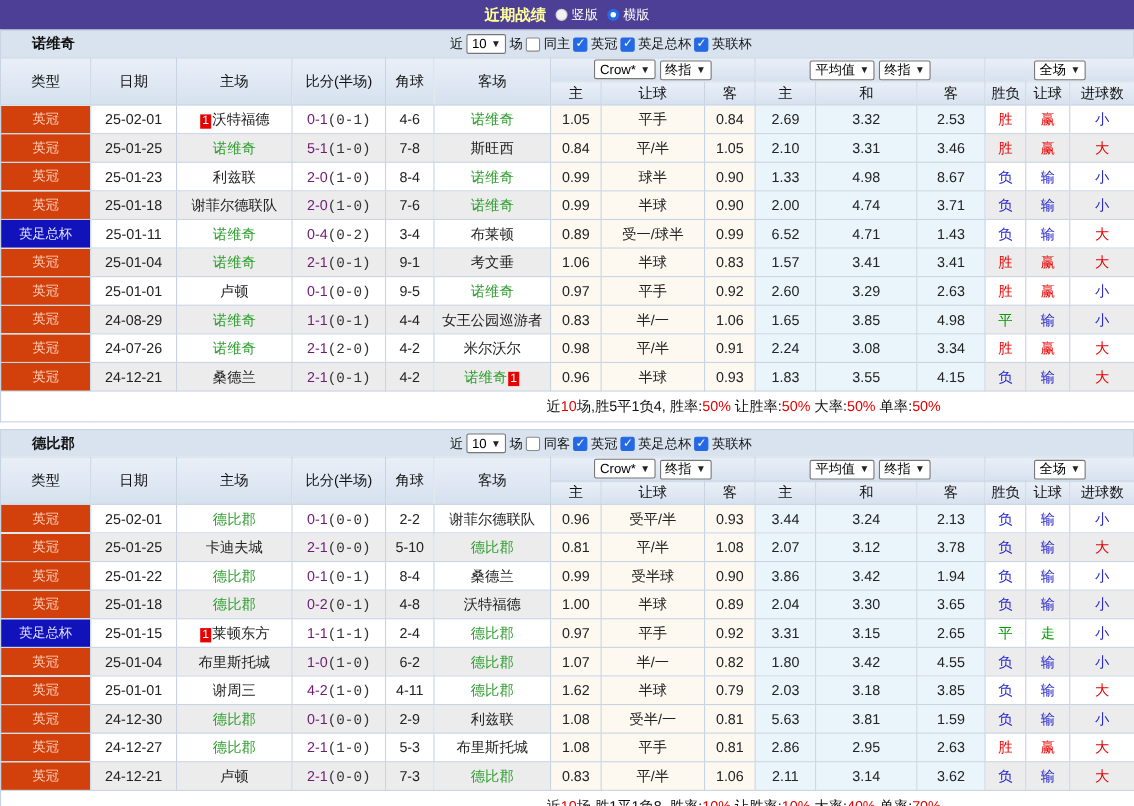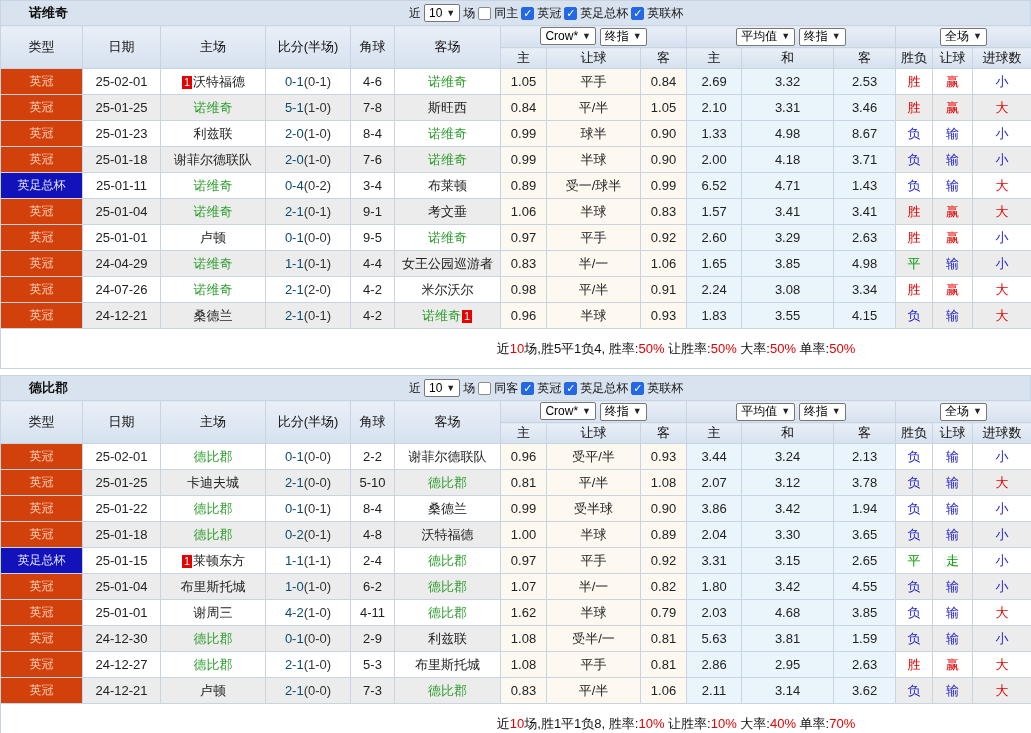--- a/index.html
+++ b/index.html
@@ -36,38 +36,49 @@
   tbody td { height:26px; font-size:13px; color:#222; background:#fff; }
   tbody tr.alt td { background:#ececec; }
 
   td.lg { font-size:12px; }
   td.lg.red  { background:#d2410c !important; color:#ffd2bd; }
   td.lg.blue { background:#1212bb !important; color:#e4e4ff; }
 
   td.team.green { color:#2f9e2f; }
   .b1 { display:inline-block; background:#e60000; color:#fff; font-size:11px; line-height:13px; padding:0 2px; margin:0 1px; }
 
-  .red { color:#0c4a6e; }
-  .half { color:#333; }
+  .red { color:#701a75; }
+  .half { color:#333;font-family:Liberation Mono, monospace; }
 
   td.odds { background:#fdf8f0 !important;text-align:center; }
   td.avg  { background:#eaf5fb !important; }
 
   td.r-red { color:#e60000; } td.r-blue { color:#2424cc; } td.r-green { color:#009900; }
 
-  td.summary { height:40px; font-size:13px; color:#111; text-align:center; padding-left:320px; background:#fff; }
+  td.summary { height:28px; font-size:13px; color:#111; text-align:center; padding-left:320px; background:#fff; }
   td.summary .red { color:#e60000; }
 
   .gap { height:6px; }
 </style>
 </head>
 <body>
 
 <div id="app">
 
+  <div class="topbar">
+    <span class="title">近期战绩</span>
+    <span class="radio-wrap">
+      <span class="radio off"></span>
+      <span>竖版</span>
+    </span>
+    <span class="radio-wrap">
+      <span class="radio on"></span>
+      <span>横版</span>
+    </span>
+  </div>
 
   <div class="section">
     <div class="sec-head">
       <span class="team">诺维奇</span>
       <span class="filter">
         <span>近</span>
         <span class="sel">
             <span>10</span>
             <span class="arr">▼</span>
           </span>
@@ -209,21 +220,21 @@
             <td class="lg red">英冠</td>
             <td>25-01-18</td>
             <td class="team ">谢菲尔德联队</td>
             <td><span class="red">2-0</span><span class="half">(1-0)</span></td>
             <td>7-6</td>
             <td class="team green">诺维奇</td>
             <td class="odds">0.99</td>
             <td class="odds">半球</td>
             <td class="odds">0.90</td>
             <td class="avg">2.00</td>
-            <td class="avg">4.18</td>
+            <td class="avg">4.74</td>
             <td class="avg">3.71</td>
             <td class="r-blue">负</td>
             <td class="r-blue">输</td>
             <td class="r-blue">小</td>
           </tr>
           <tr>
             <td class="lg blue">英足总杯</td>
             <td>25-01-11</td>
             <td class="team green">诺维奇</td>
             <td><span class="red">0-4</span><span class="half">(0-2)</span></td>
@@ -268,21 +279,21 @@
             <td class="odds">0.92</td>
             <td class="avg">2.60</td>
             <td class="avg">3.29</td>
             <td class="avg">2.63</td>
             <td class="r-red">胜</td>
             <td class="r-red">赢</td>
             <td class="r-blue">小</td>
           </tr>
           <tr class="alt">
             <td class="lg red">英冠</td>
-            <td>24-04-29</td>
+            <td>24-08-29</td>
             <td class="team green">诺维奇</td>
             <td><span class="red">1-1</span><span class="half">(0-1)</span></td>
             <td>4-4</td>
             <td class="team ">女王公园巡游者</td>
             <td class="odds">0.83</td>
             <td class="odds">半/一</td>
             <td class="odds">1.06</td>
             <td class="avg">1.65</td>
             <td class="avg">3.85</td>
             <td class="avg">4.98</td>
@@ -533,21 +544,21 @@
             <td class="lg red">英冠</td>
             <td>25-01-01</td>
             <td class="team ">谢周三</td>
             <td><span class="red">4-2</span><span class="half">(1-0)</span></td>
             <td>4-11</td>
             <td class="team green">德比郡</td>
             <td class="odds">1.62</td>
             <td class="odds">半球</td>
             <td class="odds">0.79</td>
             <td class="avg">2.03</td>
-            <td class="avg">4.68</td>
+            <td class="avg">3.18</td>
             <td class="avg">3.85</td>
             <td class="r-blue">负</td>
             <td class="r-blue">输</td>
             <td class="r-red">大</td>
           </tr>
           <tr class="alt">
             <td class="lg red">英冠</td>
             <td>24-12-30</td>
             <td class="team green">德比郡</td>
             <td><span class="red">0-1</span><span class="half">(0-0)</span></td>

